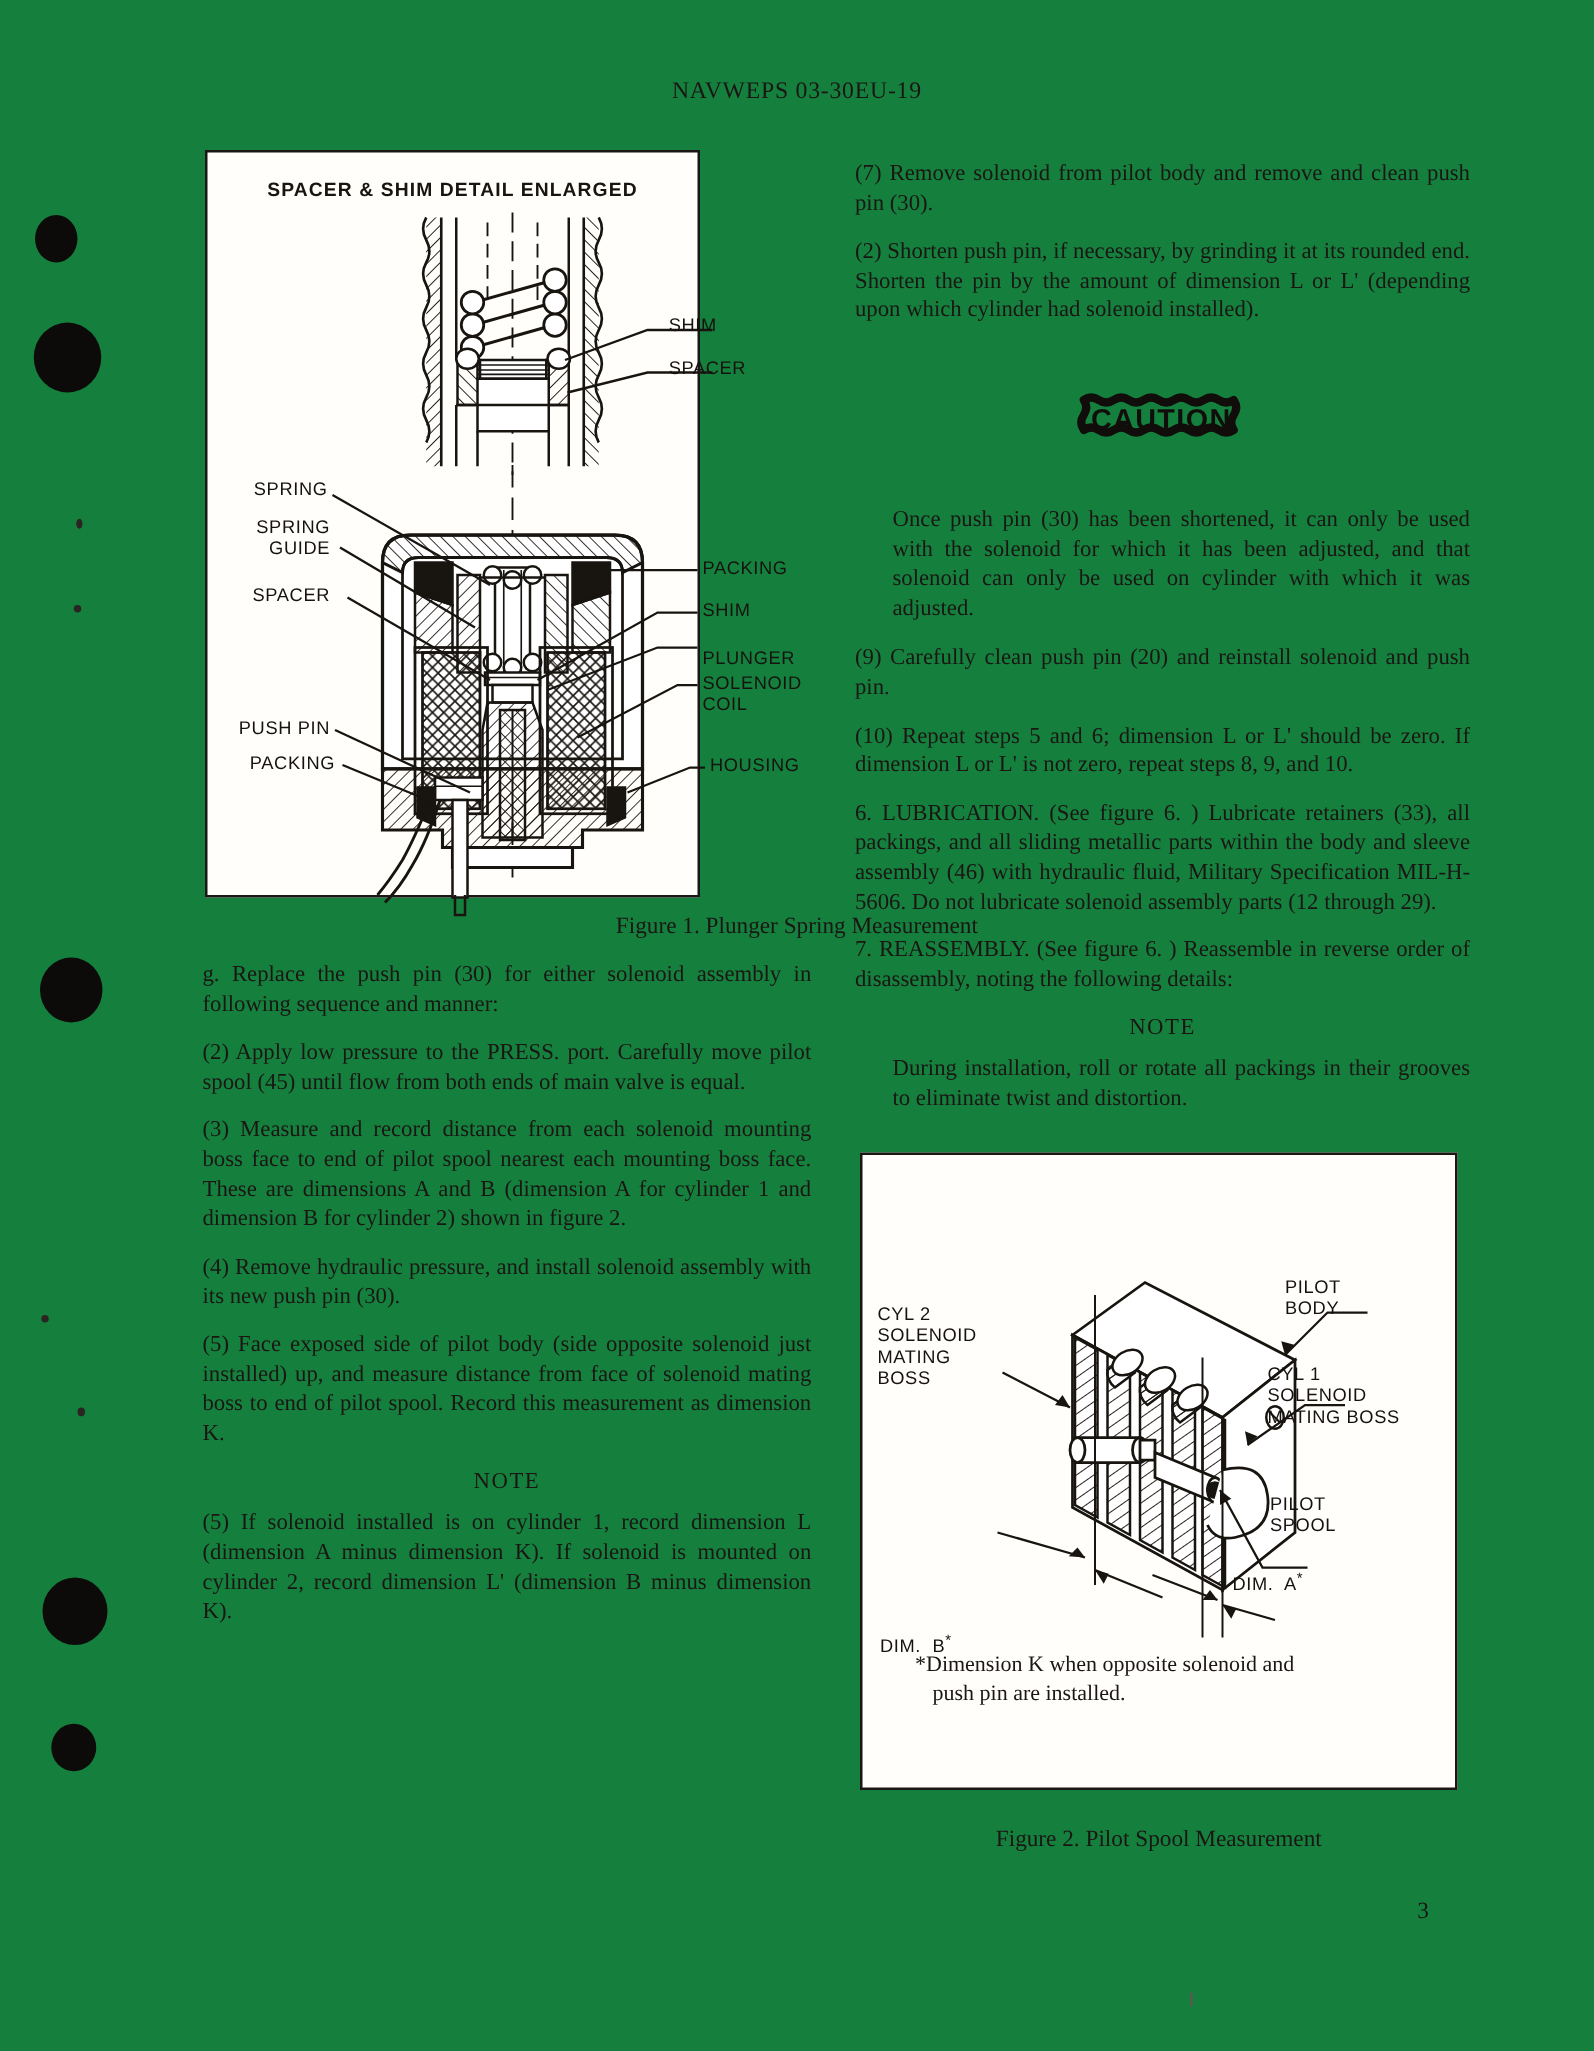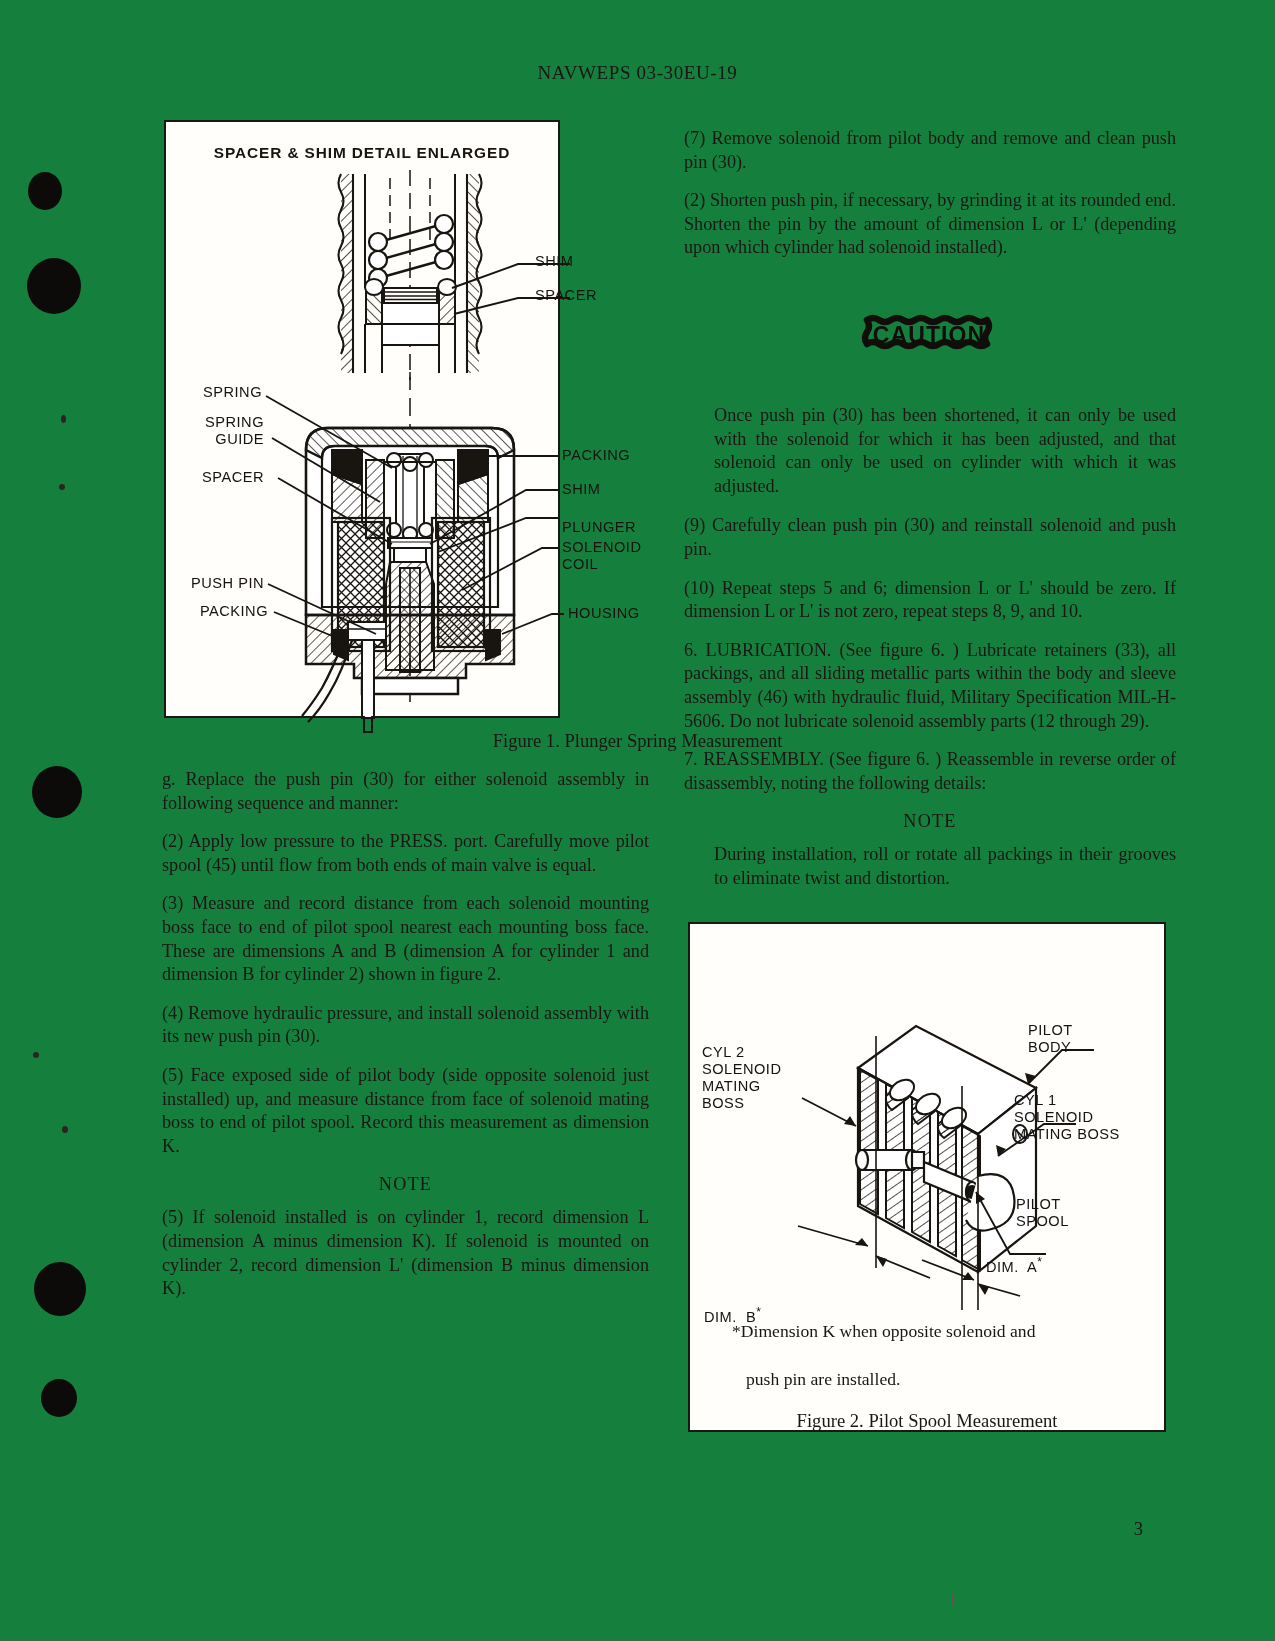--- a/index.html
+++ b/index.html
@@ -159,31 +159,31 @@
   .fig2-box {
     position: absolute;
     left: 688px;
     top: 922px;
     width: 478px;
     height: 510px;
     border: 2.6px solid #1b1714;
     box-sizing: border-box;
     background: #fffefb;
   }
-  #fig2-caption { left: 688px; top: 1410px; width: 478px; }
+  #fig2-caption { left: 688px; top: 1461px; width: 478px; }
   .fn {
     position: absolute;
     left: 42px;
     top: 396px;
     width: 400px;
     font-family: "Liberation Serif", serif;
     font-size: 17.6px;
     line-height: 23px;
   }
-  .fn .cont { display: block; padding-left: 14px; margin-top: 25px; }
+  .fn .cont { display: block; padding-left: 14px; }
 
   
   .pageno {
     position: absolute;
     right: 132px;
     top: 1518px;
     font-size: 18.6px;
   }
   .bottom-tick {
     position: absolute;
@@ -405,21 +405,21 @@
                q6,-4 12,0 q6,4 12,0 q6,-4 12,0 q6,4 12,0 q6,-4 12,0 q6,4 12,0 q6,-4 12,0 q6,4 12,0 q6,-4 12,0 q6,4 12,0
                q4,6 0,12 q-4,6 0,12
                q-6,4 -12,0 q-6,-4 -12,0 q-6,4 -12,0 q-6,-4 -12,0 q-6,4 -12,0 q-6,-4 -12,0 q-6,4 -12,0 q-6,-4 -12,0 q-6,4 -12,0 q-6,-4 -12,0
                q-4,-6 0,-12 q4,-6 0,-12 Z" fill="none" stroke="#100d0b" stroke-width="6.5" stroke-linejoin="round"></path>
     </svg>
     <div class="caution-text">CAUTION</div>
   </div>
 
   <div class="col-right" style="top:404px;">
     <div class="note-body2" style="padding:0 0 0 30px;">Once push pin (30) has been shortened, it can only be used with the solenoid for which it has been adjusted, and that solenoid can only be used on cylinder with which it was adjusted.</div>
-    <p class="body" style="margin-top:16px;">(9)  Carefully clean push pin (30) and reinstall solenoid and push pin.</p>
+    <p class="body" style="margin-top:16px;">(9)  Carefully clean push pin (20) and reinstall solenoid and push pin.</p>
     <p class="body">(10)  Repeat steps 5 and 6; dimension L or L' should be zero.   If dimension L or L' is not zero, repeat steps 8, 9, and 10.</p>
     <p class="body">6.   LUBRICATION.  (See figure 6. ) Lubricate retainers (33), all packings, and all sliding metallic parts within the body and sleeve assembly (46) with hydraulic fluid, Military Specification MIL-H-5606.  Do not lubricate solenoid assembly parts (12 through 29).</p>
     <p class="body">7.  REASSEMBLY.   (See figure 6. )  Reassemble in reverse order of disassembly, noting the following details:</p>
     <div class="note-head">NOTE</div>
     <div class="note-body2" style="padding:0 0 0 30px;">During installation, roll or rotate all packings in their grooves to eliminate twist and distortion.</div>
   </div>
 
   <div class="fig2-box">
     <svg width="478" height="385" viewBox="0 0 478 385" style="position:absolute; left:0; top:14px;">
       <defs>

